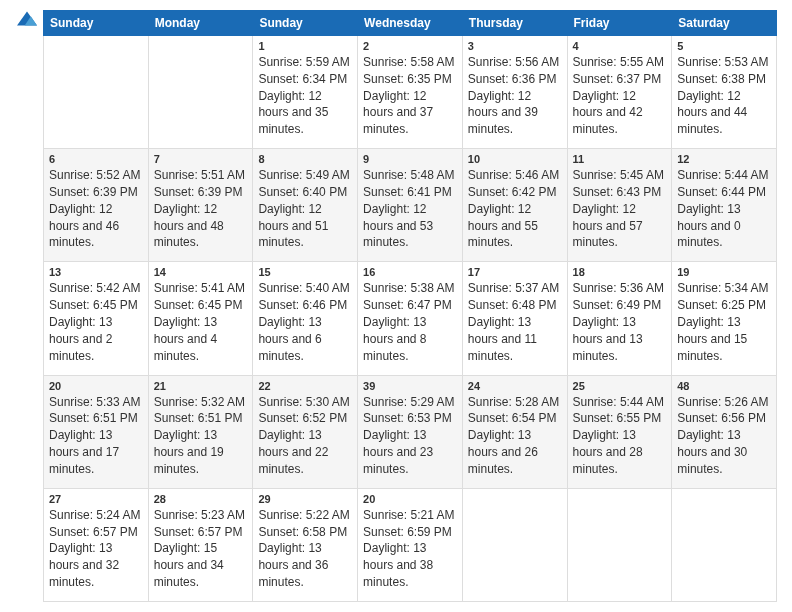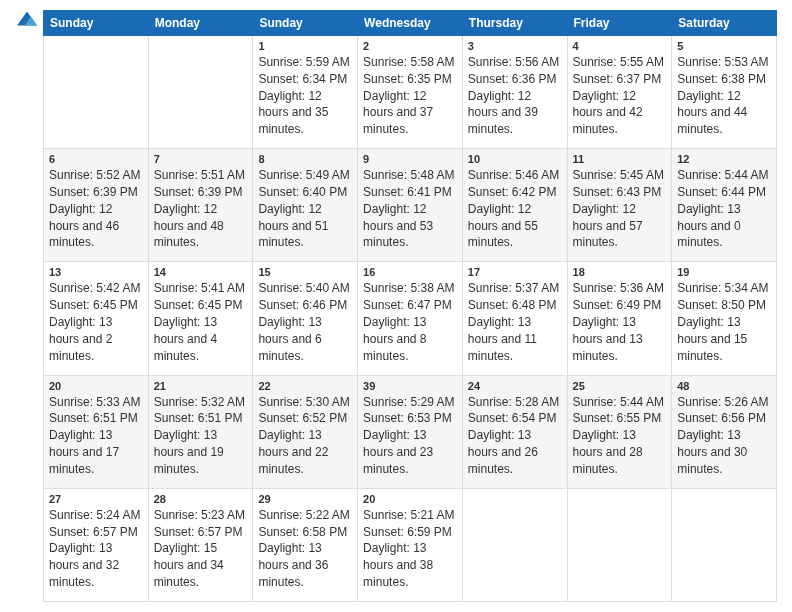--- a/index.html
+++ b/index.html
@@ -271,21 +271,21 @@
         <div class="day-info">
           <span>Sunrise: </span><span>5:36 AM</span><br>
           <span>Sunset: </span><span>6:49 PM</span><br>
           <span>Daylight: 13 hours and 13 minutes.</span>
         </div>
       </td>
           <td>
         <span class="day-num">19</span>
         <div class="day-info">
           <span>Sunrise: </span><span>5:34 AM</span><br>
-          <span>Sunset: </span><span>8:50 PM</span><br>
+          <span>Sunset: </span><span>6:25 PM</span><br>
           <span>Daylight: 13 hours and 15 minutes.</span>
         </div>
       </td>
         </tr>
         <tr>
           <td>
         <span class="day-num">20</span>
         <div class="day-info">
           <span>Sunrise: </span><span>5:33 AM</span><br>
           <span>Sunset: </span><span>6:51 PM</span><br>

